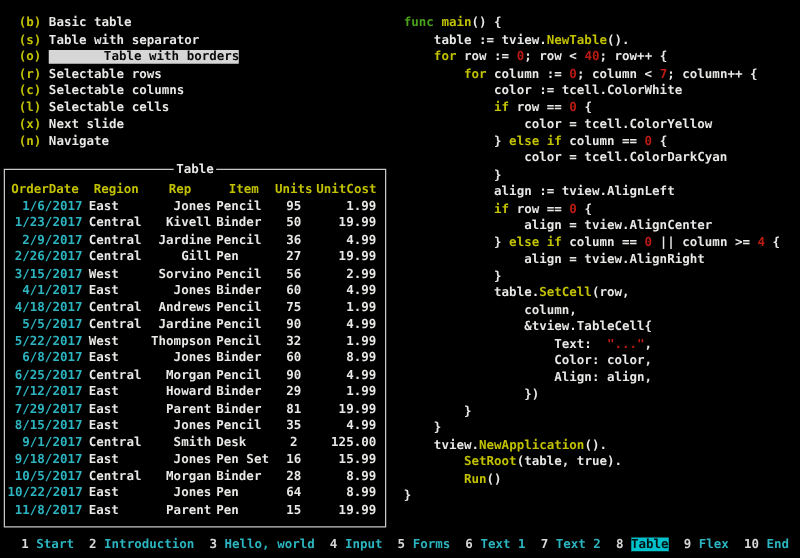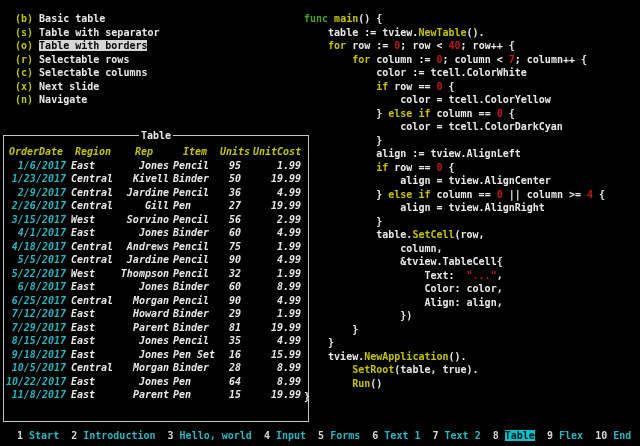--- a/index.html
+++ b/index.html
@@ -9,61 +9,62 @@
   .c-white  { color:#e8e8e6; }
   .c-yellow { color:#c2c200; }
   .c-green  { color:#4aa21c; }
   .c-red    { color:#bb1b12; }
 
   
   #menu { position:absolute; left:15px; top:12px; }
   .menu-item { height:13.5px; white-space:pre; }
   .menu-key { color:#c2c200; }
   .menu-label { color:#e8e8e6;text-align:center; }
-  .menu-label.sel { background:#d6d6d6; color:#0a0a0a; }
+  .menu-label.sel { background:#d6d6d6; color:#0a0a0a;padding-left:44px; }
 
   
   #table-box { position:absolute; left:3px; top:135px; width:306px; height:287px;
                border:1px solid #c7c7c7; }
   #table-title { position:absolute; top:-7px; left:50%; transform:translateX(-50%);
                  background:#000; padding:0 2px; color:#e8e8e6; }
-  #table-content { position:absolute; left:0; top:9px; right:0;font-style:italic; }
+  #table-content { position:absolute; left:0; top:9px; right:0; }
   .trow { height:13.5px; white-space:nowrap; }
   .cell { display:inline-block; vertical-align:top; white-space:pre; }
   .col0 { width:60px; margin-left:2px; text-align:right; }
   .col1 { width:44px; margin-left:5px; text-align:left; }
   .col2 { width:50px; margin-left:4px; text-align:right; }
   .col3 { width:44px; margin-left:4px; text-align:left; }
   .col4 { width:32px; margin-left:2px; text-align:center; }
   .col5 { width:48px; margin-left:2px; text-align:right; }
   .trow.hdr .cell { text-align:center; color:#c2c200; }
   .trow .col0 { color:#2cb5c0; }
   .trow.hdr .col0 { color:#c2c200; }
 
   
-  #code-pane { position:absolute; left:304px; top:12px; }
+  #code-pane { position:absolute; left:323px; top:12px; }
   .code-line { height:13.5px; white-space:pre; }
 
   
   #status-bar { position:absolute; left:17px; top:429px; width:637px; height:14px;
                 white-space:pre; }
   .slide { display:inline; }
   .slide-num { color:#d8d8d8; }
   .slide-label { color:#2cb5c0; }
   .slide-label.cur { background:#00c2cc; color:#041414; }
 </style>
 </head>
 <body>
 
 <div id="menu">
     <div class="menu-item"><span class="menu-key">(b) </span><span class="menu-label">Basic table</span></div>
     <div class="menu-item"><span class="menu-key">(s) </span><span class="menu-label">Table with separator</span></div>
     <div class="menu-item"><span class="menu-key">(o) </span><span class="menu-label sel">Table with borders</span></div>
     <div class="menu-item"><span class="menu-key">(r) </span><span class="menu-label">Selectable rows</span></div>
     <div class="menu-item"><span class="menu-key">(c) </span><span class="menu-label">Selectable columns</span></div>
+    <div class="menu-item"><span class="menu-key">(l) </span><span class="menu-label">Selectable cells</span></div>
     <div class="menu-item"><span class="menu-key">(x) </span><span class="menu-label">Next slide</span></div>
     <div class="menu-item"><span class="menu-key">(n) </span><span class="menu-label">Navigate</span></div>
   </div>
 
 <div id="table-box">
   <span id="table-title">Table</span>
   <div id="table-content">
       <div class="trow hdr"><span class="cell col0">OrderDate</span><span class="cell col1">Region</span><span class="cell col2">Rep</span><span class="cell col3">Item</span><span class="cell col4">Units</span><span class="cell col5">UnitCost</span></div>
       <div class="trow"><span class="cell col0">1/6/2017</span><span class="cell col1">East</span><span class="cell col2">Jones</span><span class="cell col3">Pencil</span><span class="cell col4">95</span><span class="cell col5">1.99</span></div>
       <div class="trow"><span class="cell col0">1/23/2017</span><span class="cell col1">Central</span><span class="cell col2">Kivell</span><span class="cell col3">Binder</span><span class="cell col4">50</span><span class="cell col5">19.99</span></div>
@@ -72,20 +73,21 @@
       <div class="trow"><span class="cell col0">3/15/2017</span><span class="cell col1">West</span><span class="cell col2">Sorvino</span><span class="cell col3">Pencil</span><span class="cell col4">56</span><span class="cell col5">2.99</span></div>
       <div class="trow"><span class="cell col0">4/1/2017</span><span class="cell col1">East</span><span class="cell col2">Jones</span><span class="cell col3">Binder</span><span class="cell col4">60</span><span class="cell col5">4.99</span></div>
       <div class="trow"><span class="cell col0">4/18/2017</span><span class="cell col1">Central</span><span class="cell col2">Andrews</span><span class="cell col3">Pencil</span><span class="cell col4">75</span><span class="cell col5">1.99</span></div>
       <div class="trow"><span class="cell col0">5/5/2017</span><span class="cell col1">Central</span><span class="cell col2">Jardine</span><span class="cell col3">Pencil</span><span class="cell col4">90</span><span class="cell col5">4.99</span></div>
       <div class="trow"><span class="cell col0">5/22/2017</span><span class="cell col1">West</span><span class="cell col2">Thompson</span><span class="cell col3">Pencil</span><span class="cell col4">32</span><span class="cell col5">1.99</span></div>
       <div class="trow"><span class="cell col0">6/8/2017</span><span class="cell col1">East</span><span class="cell col2">Jones</span><span class="cell col3">Binder</span><span class="cell col4">60</span><span class="cell col5">8.99</span></div>
       <div class="trow"><span class="cell col0">6/25/2017</span><span class="cell col1">Central</span><span class="cell col2">Morgan</span><span class="cell col3">Pencil</span><span class="cell col4">90</span><span class="cell col5">4.99</span></div>
       <div class="trow"><span class="cell col0">7/12/2017</span><span class="cell col1">East</span><span class="cell col2">Howard</span><span class="cell col3">Binder</span><span class="cell col4">29</span><span class="cell col5">1.99</span></div>
       <div class="trow"><span class="cell col0">7/29/2017</span><span class="cell col1">East</span><span class="cell col2">Parent</span><span class="cell col3">Binder</span><span class="cell col4">81</span><span class="cell col5">19.99</span></div>
       <div class="trow"><span class="cell col0">8/15/2017</span><span class="cell col1">East</span><span class="cell col2">Jones</span><span class="cell col3">Pencil</span><span class="cell col4">35</span><span class="cell col5">4.99</span></div>
+      <div class="trow"><span class="cell col0">9/1/2017</span><span class="cell col1">Central</span><span class="cell col2">Smith</span><span class="cell col3">Desk</span><span class="cell col4">2</span><span class="cell col5">125.00</span></div>
       <div class="trow"><span class="cell col0">9/18/2017</span><span class="cell col1">East</span><span class="cell col2">Jones</span><span class="cell col3">Pen Set</span><span class="cell col4">16</span><span class="cell col5">15.99</span></div>
       <div class="trow"><span class="cell col0">10/5/2017</span><span class="cell col1">Central</span><span class="cell col2">Morgan</span><span class="cell col3">Binder</span><span class="cell col4">28</span><span class="cell col5">8.99</span></div>
       <div class="trow"><span class="cell col0">10/22/2017</span><span class="cell col1">East</span><span class="cell col2">Jones</span><span class="cell col3">Pen</span><span class="cell col4">64</span><span class="cell col5">8.99</span></div>
       <div class="trow"><span class="cell col0">11/8/2017</span><span class="cell col1">East</span><span class="cell col2">Parent</span><span class="cell col3">Pen</span><span class="cell col4">15</span><span class="cell col5">19.99</span></div>
     </div>
 </div>
 
 <div id="code-pane">
     <div class="code-line"><span class="c-green">func </span><span class="c-yellow">main</span><span class="c-white">() {</span></div>
     <div class="code-line"><span class="c-white">    table := tview.</span><span class="c-yellow">NewTable</span><span class="c-white">().</span></div>

